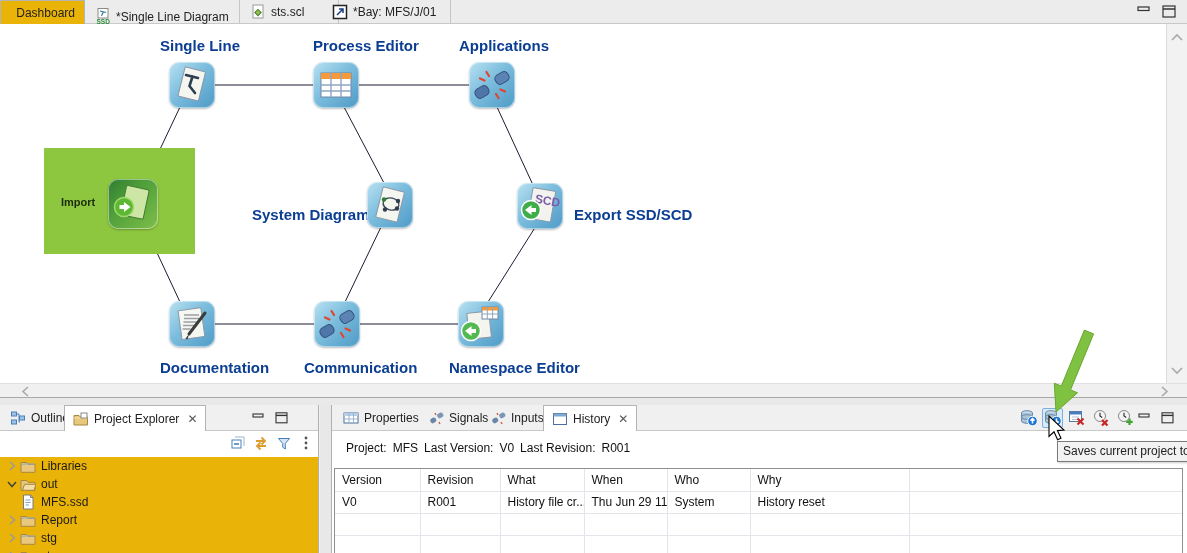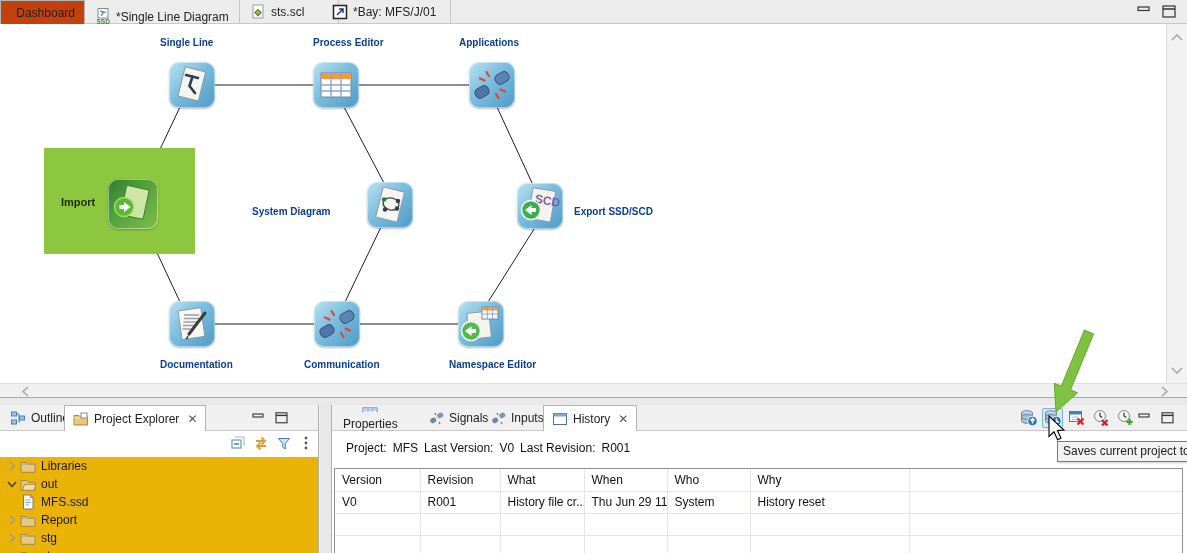--- a/index.html
+++ b/index.html
@@ -5,27 +5,27 @@
   * { margin:0; padding:0; box-sizing:border-box; }
   html,body { width:1187px; height:553px; overflow:hidden; }
   body { font-family:"Liberation Sans", sans-serif; font-size:12px; color:#1a1a1a;
          background:#f0f0f0; position:relative; }
 
   
   .etabbar { position:absolute; left:0; top:0; width:1187px; height:24px;
              background:#ececec; border-bottom:1px solid #c9c9c9; }
   .etab { position:absolute; top:0; height:24px; display:flex; align-items:center;
           gap:5px; padding:0 9px; border-right:1px solid #c6c6c6; color:#222; }
-  .etab.sel { background:#c2410c; border:1px solid #b4b4b4; border-bottom:none; top:0; }
+  .etab.sel { background:#eab308; border:1px solid #b4b4b4; border-bottom:none; top:0; }
   .winbtns { position:absolute; top:4px; display:flex; gap:9px; }
 
   
   .canvas { position:absolute; left:0; top:24px; width:1166px; height:359px; background:#fff; }
   .lines { position:absolute; left:0; top:0; }
-  .nlabel { position:absolute; font-size:10px; font-weight:bold; color:#0b3e93; white-space:nowrap; }
+  .nlabel { position:absolute; font-size:15px; font-weight:bold; color:#0b3e93; white-space:nowrap; }
   .tile { position:absolute; width:46px; height:46px; border-radius:10px;
           background:linear-gradient(135deg,#b9e2f2 0%,#7cbddd 45%,#4e9ac6 100%);
           box-shadow:inset 0 0 0 1px rgba(255,255,255,.45), 0 1px 2px rgba(0,0,0,.25); }
   .tile.green { background:linear-gradient(135deg,#2f7d33 0%,#4f9f3a 40%,#7fbf4a 100%); }
   .importbox { position:absolute; left:44px; top:124px; width:151px; height:106px; background:#8dc63f; }
   .ilabel { position:absolute; font-size:11px; font-weight:bold; color:#1c2b10; }
 
   
   .vsb { position:absolute; left:1166px; top:24px; width:21px; height:359px;
          background:#f2f2f2; border-left:1px solid #dcdcdc; }
@@ -390,21 +390,21 @@
           </svg>
         <span>sts</span>
       </div>
     </div>
   </div>
 
   <div class="vssash"></div>
 
   <div class="rpanel">
     <div class="ptabbar">
-      <div class="ptab" style="left:3px;flex-direction:column;">
+      <div class="ptab" style="left:3px;">
         <svg width="16" height="16">
             <rect x="1" y="3" width="14" height="10" fill="#fff" stroke="#4a6e9e"></rect>
             <rect x="1" y="3" width="14" height="3" fill="#b8cfe8"></rect>
             <path d="M1 9 h14 M6 3 v10 M10.5 3 v10" stroke="#9ab4d0" stroke-width="1"></path>
           </svg>
         <span>Properties</span>
       </div>
       <div class="ptab" style="left:88px;">
         <svg width="16" height="16">
             <rect x="2" y="8" width="6" height="5" rx="2" fill="#6b87a8" transform="rotate(-30 5 10)"></rect>

